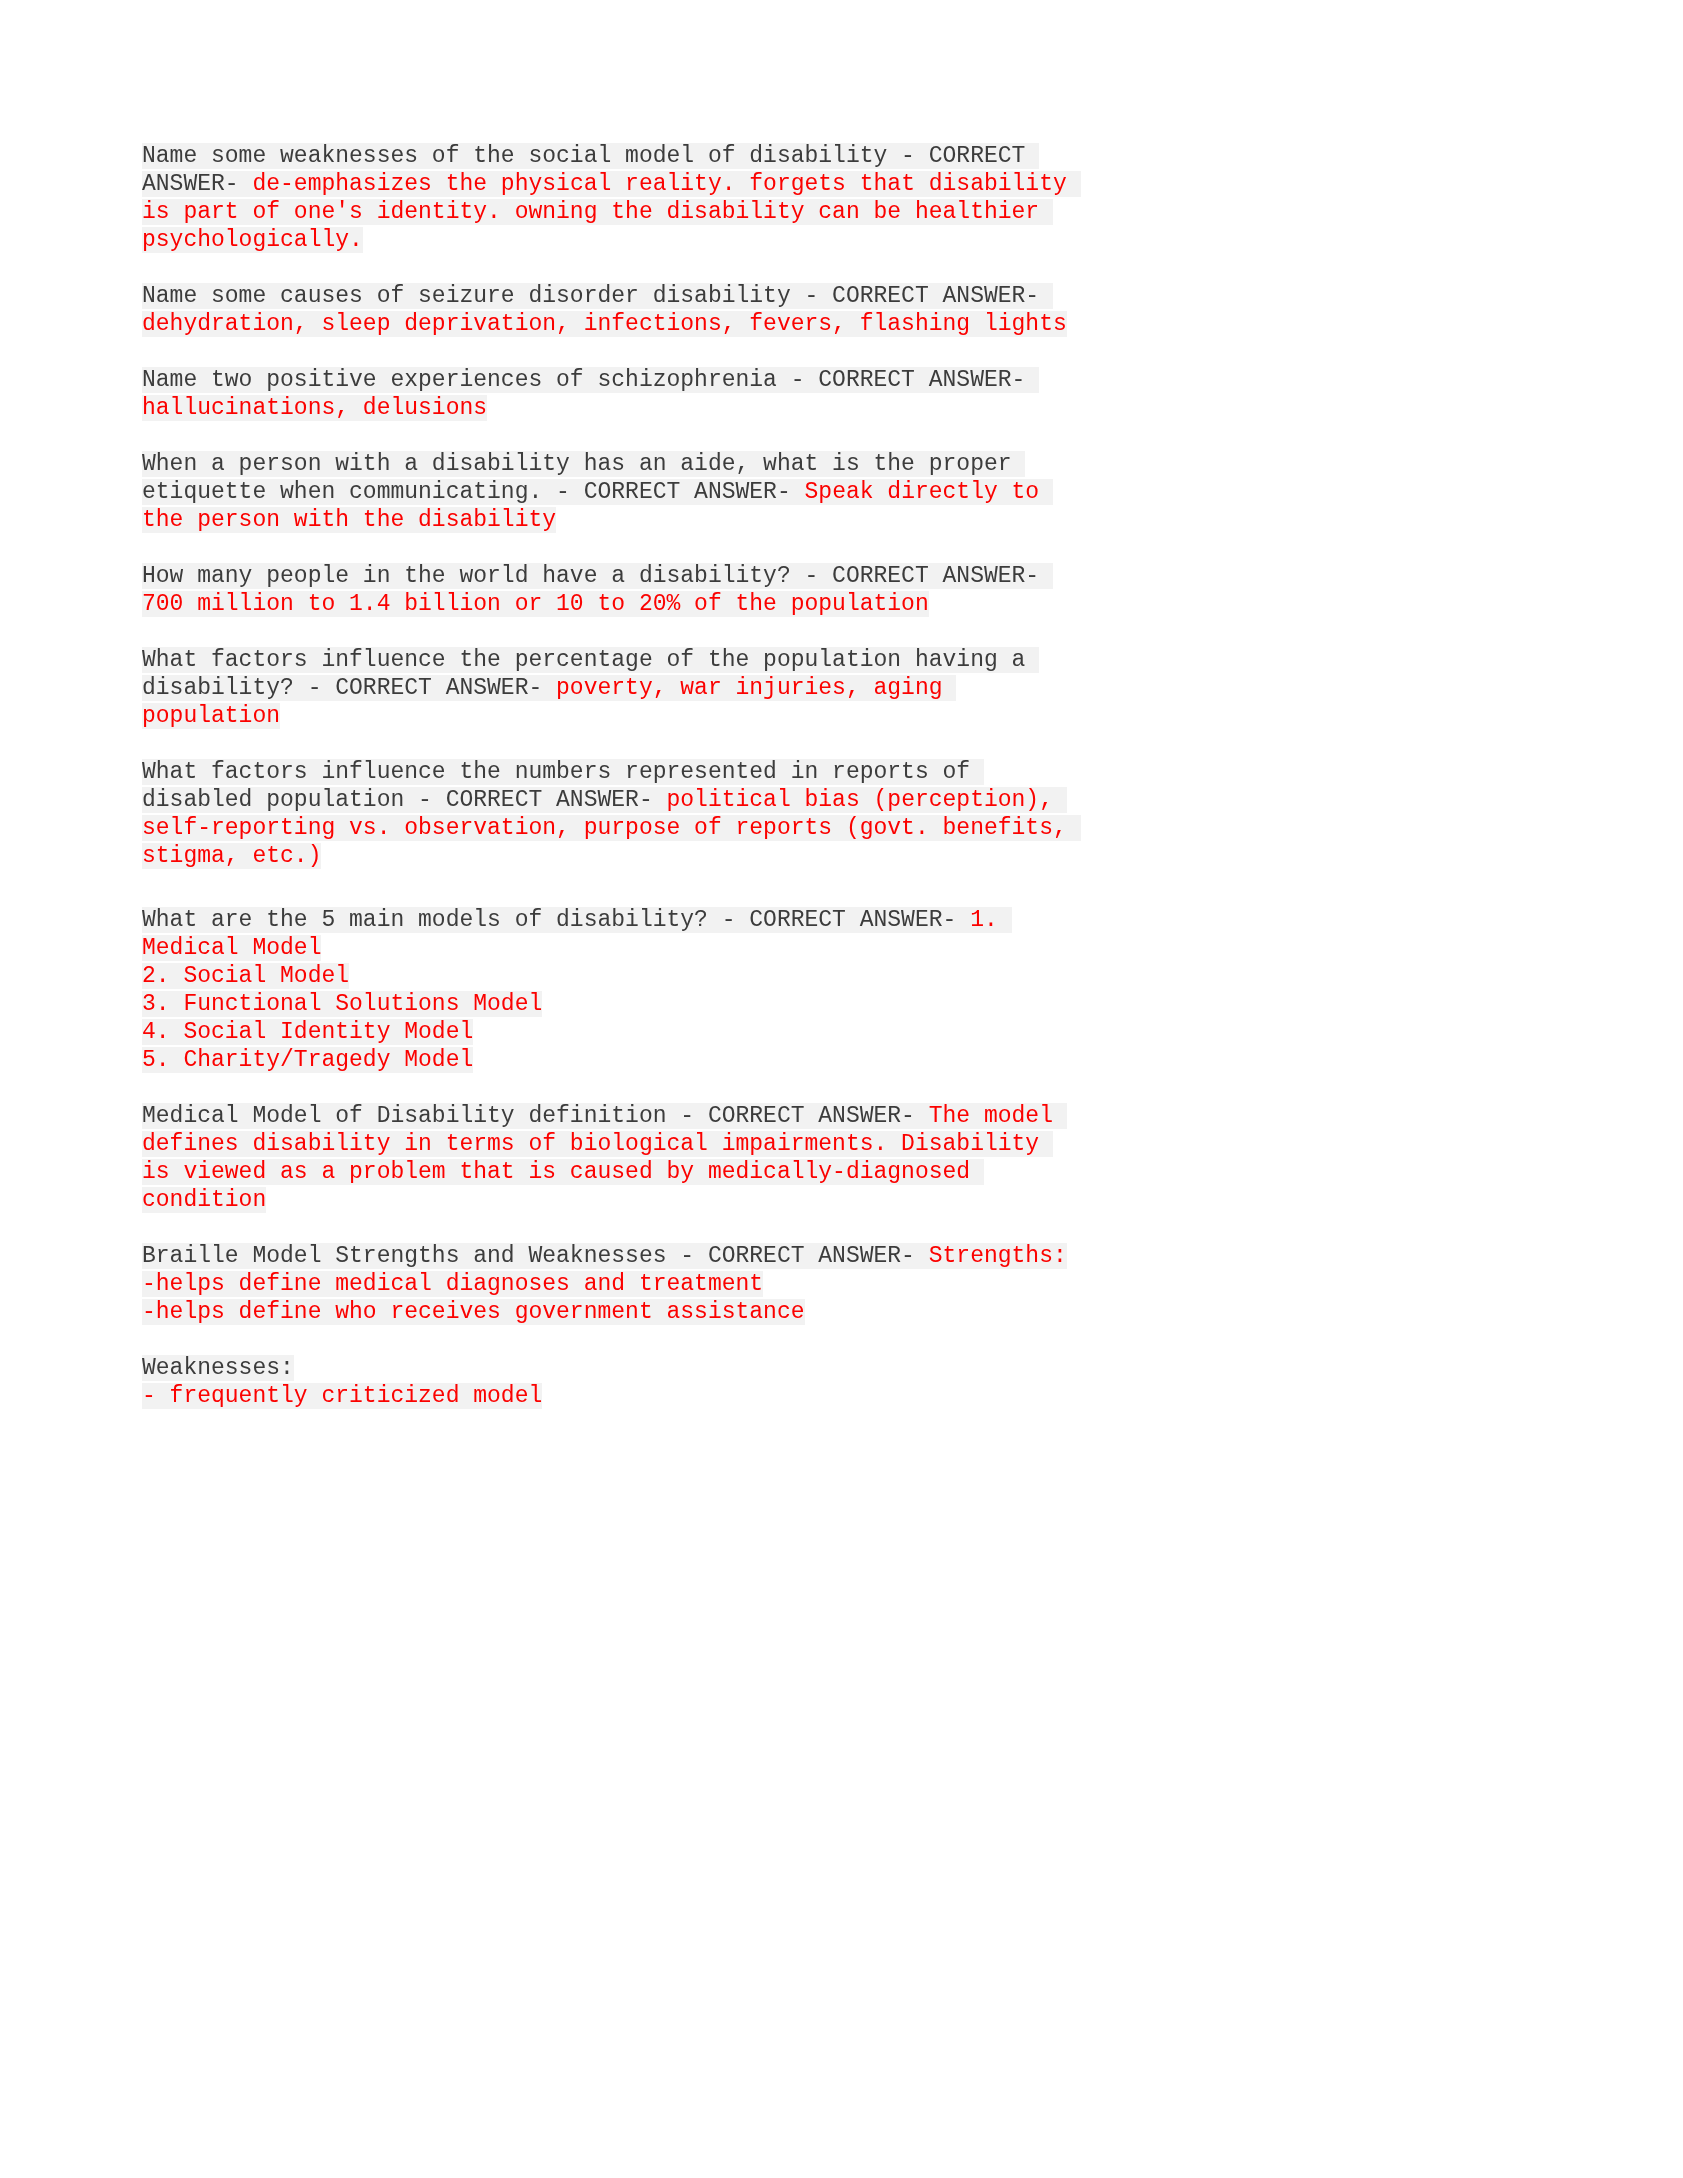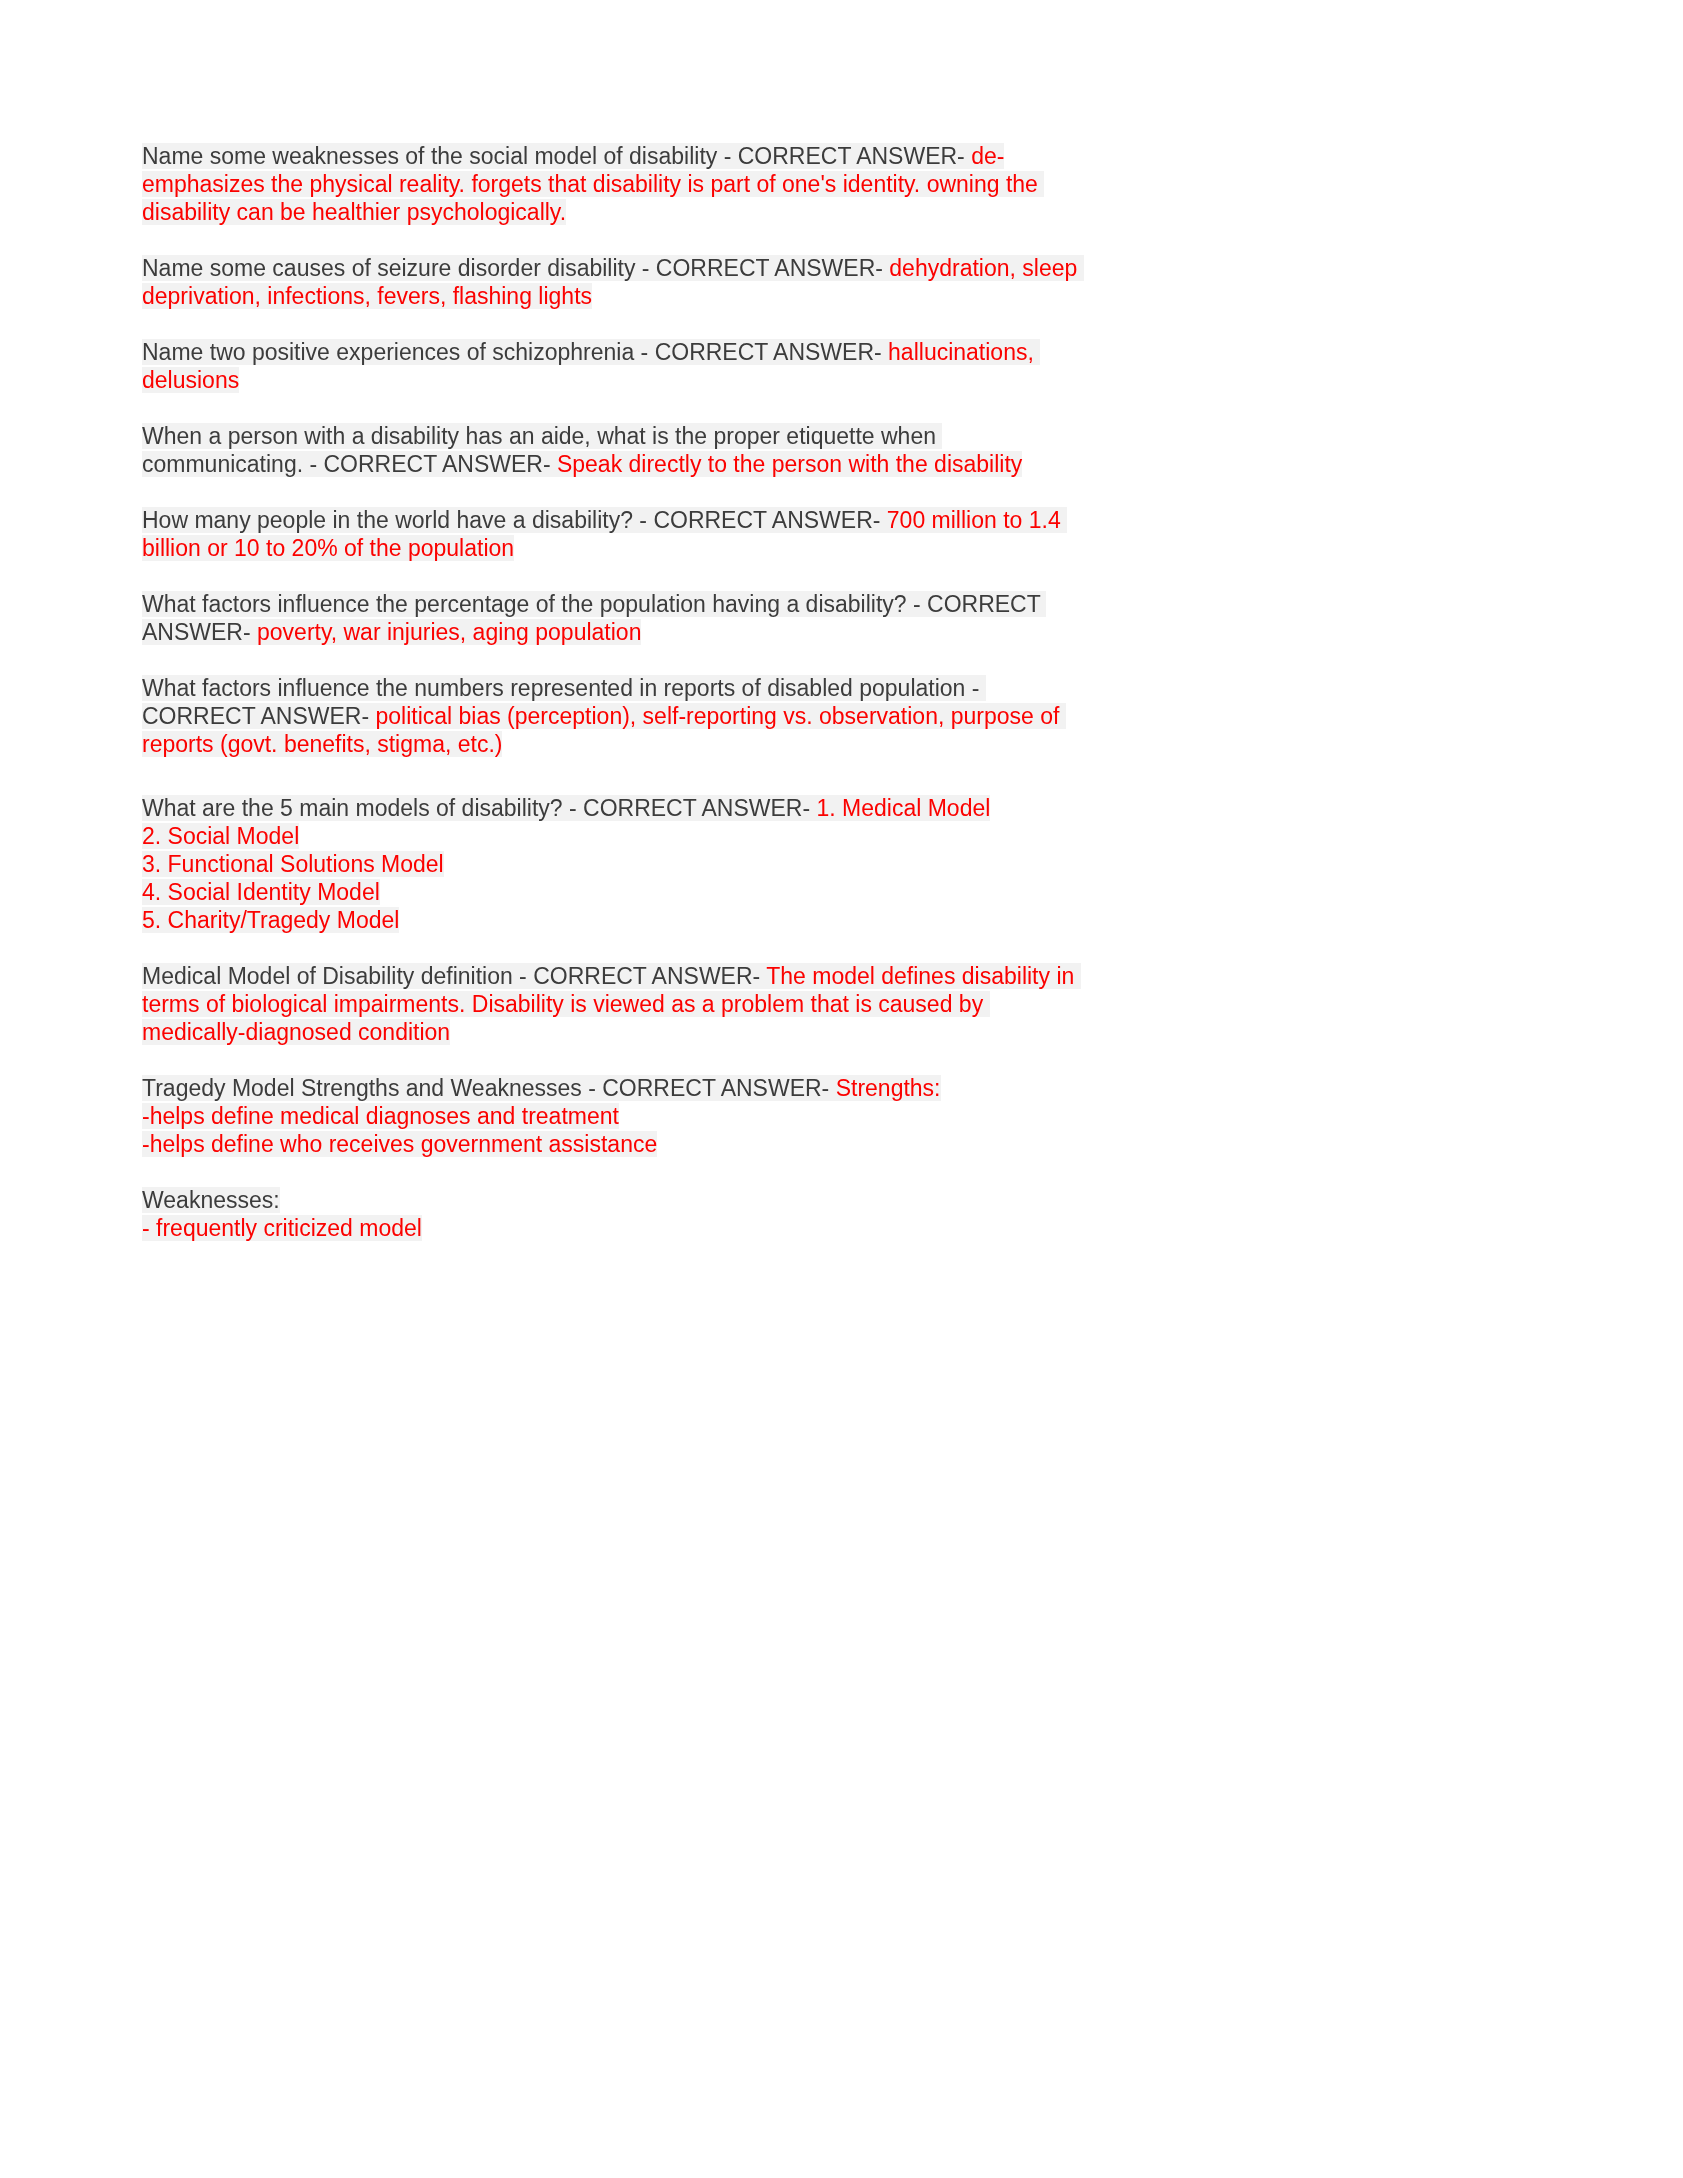--- a/index.html
+++ b/index.html
@@ -19,20 +19,21 @@
     width: 1683px;
   }
   .content {
     width: 936px;
   }
   p.qa-block {
     margin: 0 0 28px 0;
     font-size: 23px;
     line-height: 28px;
     white-space: pre-wrap;
+    font-family: Liberation Mono, monospace;
   }
   p.qa-block.extra-gap {
     margin-top: 36px;
   }
   .q-text {
     color: var(--text-color, #3c3c3c);
     background: var(--highlight-color, #f2f2f2);
   }
   .a-text {
     color: var(--answer-color, #fb0200);
@@ -61,21 +62,21 @@
   <p class="qa-block"><span class="q-text">What factors influence the numbers represented in reports of disabled population - CORRECT ANSWER-</span><span class="a-text"> political bias (perception), self-reporting vs. observation, purpose of reports (govt. benefits, stigma, etc.)</span></p>
 
   <p class="qa-block extra-gap"><span class="q-text">What are the 5 main models of disability? - CORRECT ANSWER-</span><span class="a-text"> 1. Medical Model
 2. Social Model
 3. Functional Solutions Model
 4. Social Identity Model
 5. Charity/Tragedy Model</span></p>
 
   <p class="qa-block"><span class="q-text">Medical Model of Disability definition - CORRECT ANSWER-</span><span class="a-text"> The model defines disability in terms of biological impairments. Disability is viewed as a problem that is caused by medically-diagnosed condition</span></p>
 
-  <p class="qa-block"><span class="q-text">Tragedy Model Strengths and Weaknesses - CORRECT ANSWER-</span><span class="a-text"> Strengths:
+  <p class="qa-block"><span class="q-text">Braille Model Strengths and Weaknesses - CORRECT ANSWER-</span><span class="a-text"> Strengths:
 -helps define medical diagnoses and treatment
 -helps define who receives government assistance</span></p>
 
   <p class="qa-block"><span class="q-text">Weaknesses:</span><span class="a-text">
 - frequently criticized model</span></p>
 </div>
 </div>
 
 
 </body></html>

